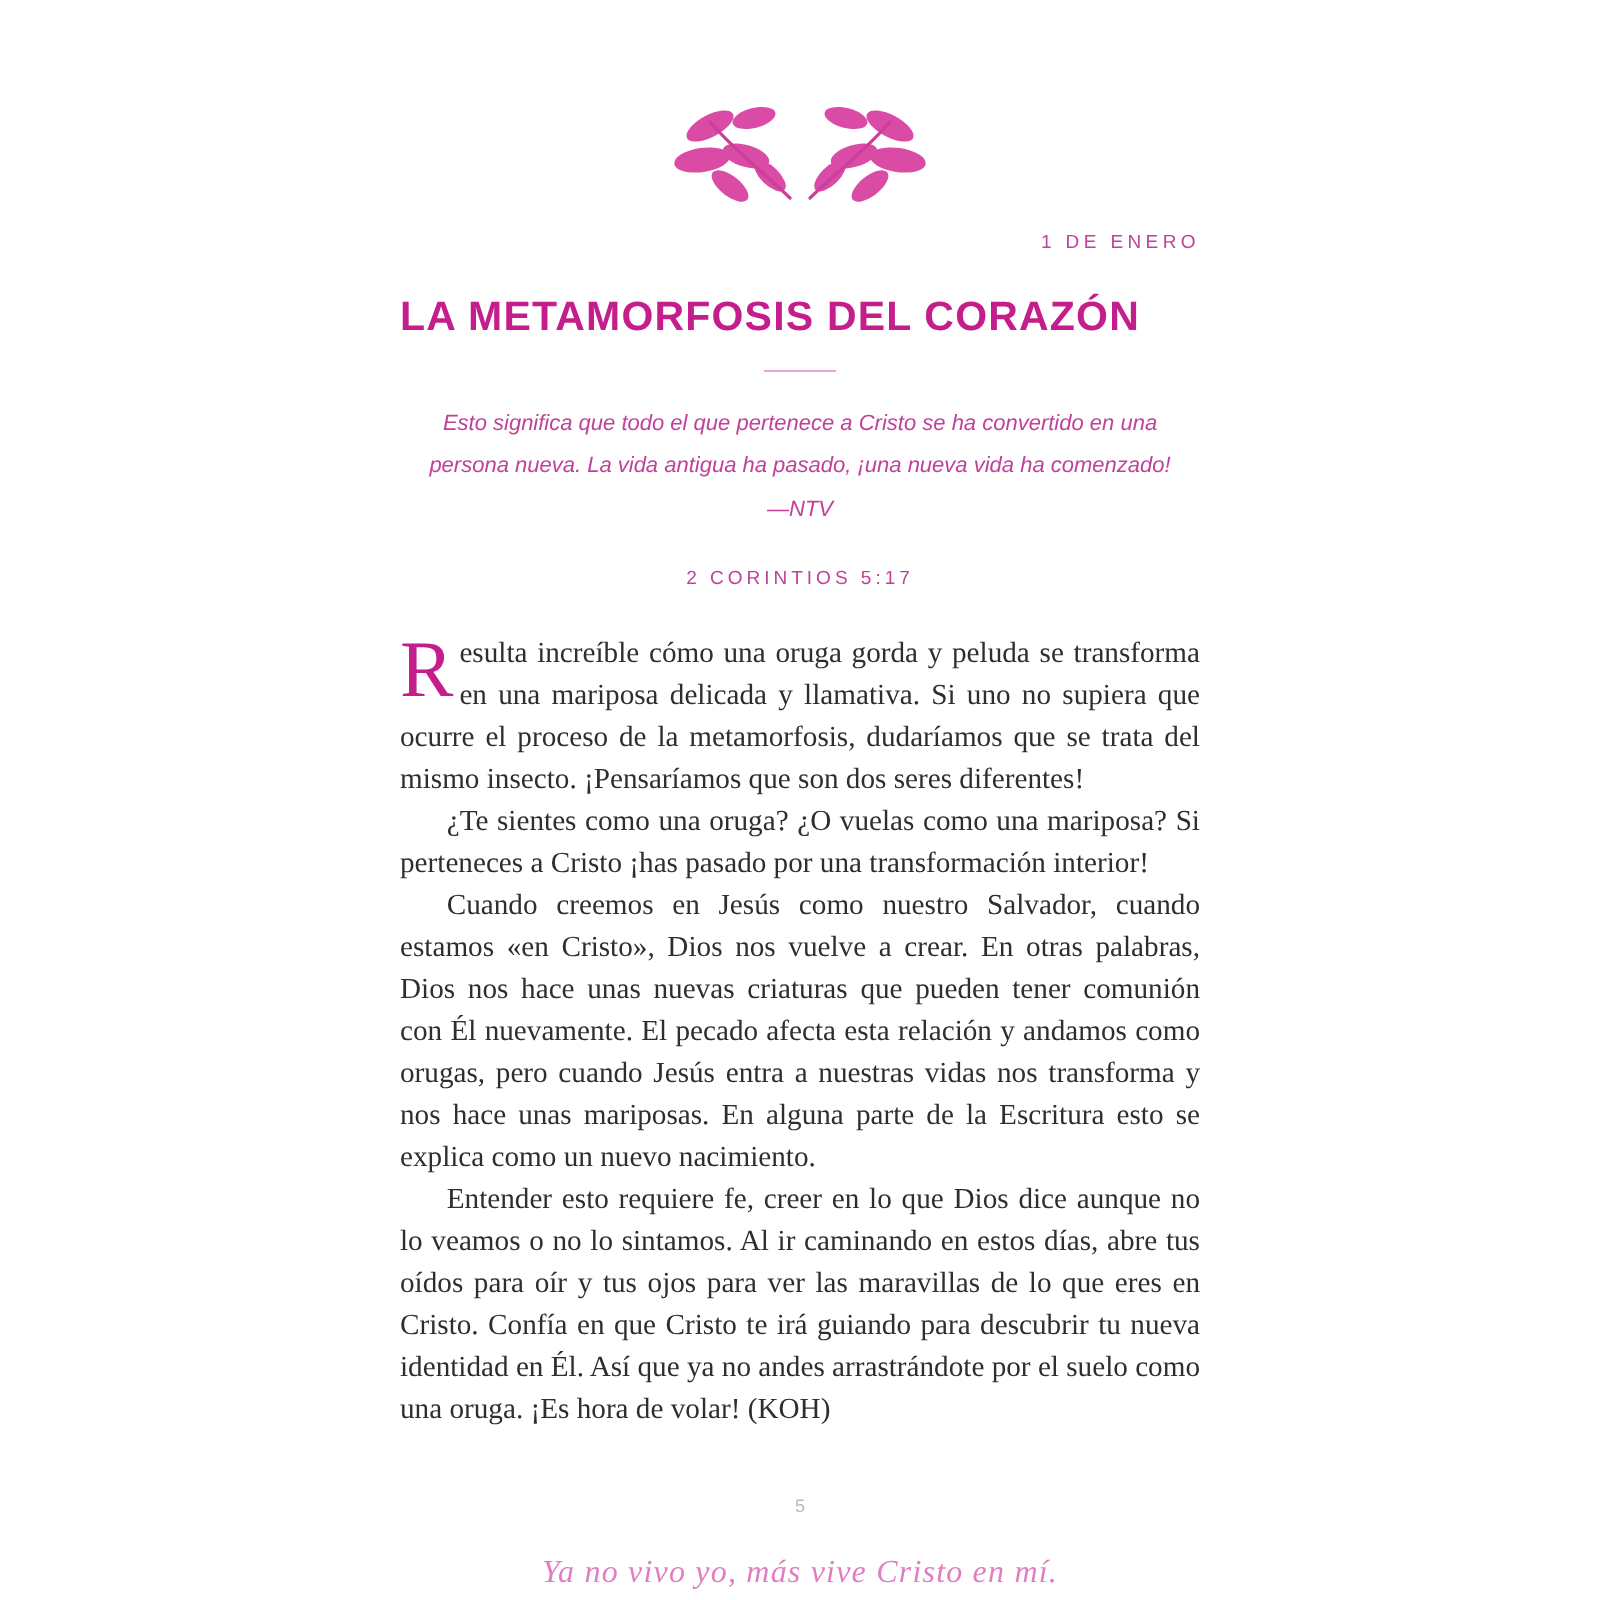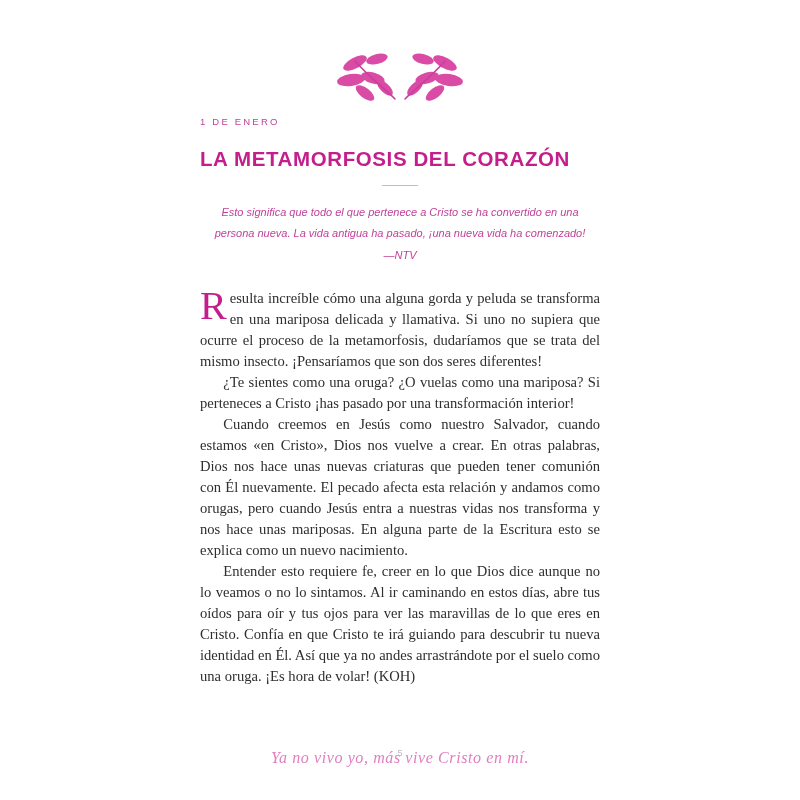--- a/index.html
+++ b/index.html
@@ -27,21 +27,21 @@
     display: flex;
     justify-content: center;
     align-items: center;
     padding-top: 44px;
     height: 62px;
   }
   .ornament svg { display: block; }
 
   
   .date-line {
-    text-align: left;
+    text-align: right;
     font-family: "Liberation Sans", sans-serif;
     font-size: 9.5px;
     letter-spacing: 2.2px;
     color: #c0419a;
     margin-top: 10px;
     font-weight: 400;
   }
 
   
   .title {
@@ -157,23 +157,24 @@
       </g>
     </svg>
   </div>
 
   <div class="date-line">1 DE ENERO</div>
 
   <div class="title">LA METAMORFOSIS DEL CORAZÓN</div>
   <div class="title-rule"></div>
 
   <div class="verse">Esto significa que todo el que pertenece a Cristo se ha convertido en una persona nueva. La vida antigua ha pasado, ¡una nueva vida ha comenzado! —NTV</div>
+  <div class="verse-ref">2 CORINTIOS 5:17</div>
 
   <div class="body-text">
-    <p class="first"><span class="dropcap">R</span><span>esulta increíble cómo una alguna gorda y peluda se transforma en una mariposa delicada y llamativa. Si uno no supiera que ocurre el proceso de la metamorfosis, dudaríamos que se trata del mismo insecto. ¡Pensaríamos que son dos seres diferentes!</span></p>
+    <p class="first"><span class="dropcap">R</span><span>esulta increíble cómo una oruga gorda y peluda se transforma en una mariposa delicada y llamativa. Si uno no supiera que ocurre el proceso de la metamorfosis, dudaríamos que se trata del mismo insecto. ¡Pensaríamos que son dos seres diferentes!</span></p>
     <p>¿Te sientes como una oruga? ¿O vuelas como una mariposa? Si perteneces a Cristo ¡has pasado por una transformación interior!</p>
     <p>Cuando creemos en Jesús como nuestro Salvador, cuando estamos «en Cristo», Dios nos vuelve a crear. En otras palabras, Dios nos hace unas nuevas criaturas que pueden tener comunión con Él nuevamente. El pecado afecta esta relación y andamos como orugas, pero cuando Jesús entra a nuestras vidas nos transforma y nos hace unas mariposas. En alguna parte de la Escritura esto se explica como un nuevo nacimiento.</p>
     <p>Entender esto requiere fe, creer en lo que Dios dice aunque no lo veamos o no lo sintamos. Al ir caminando en estos días, abre tus oídos para oír y tus ojos para ver las maravillas de lo que eres en Cristo. Confía en que Cristo te irá guiando para descubrir tu nueva identidad en Él. Así que ya no andes arrastrándote por el suelo como una oruga. ¡Es hora de volar! (KOH)</p>
   </div>
 
   <div class="quote">Ya no vivo yo, más vive Cristo en mí.</div>
 
   <div class="folio">5</div>
 
 </div>

